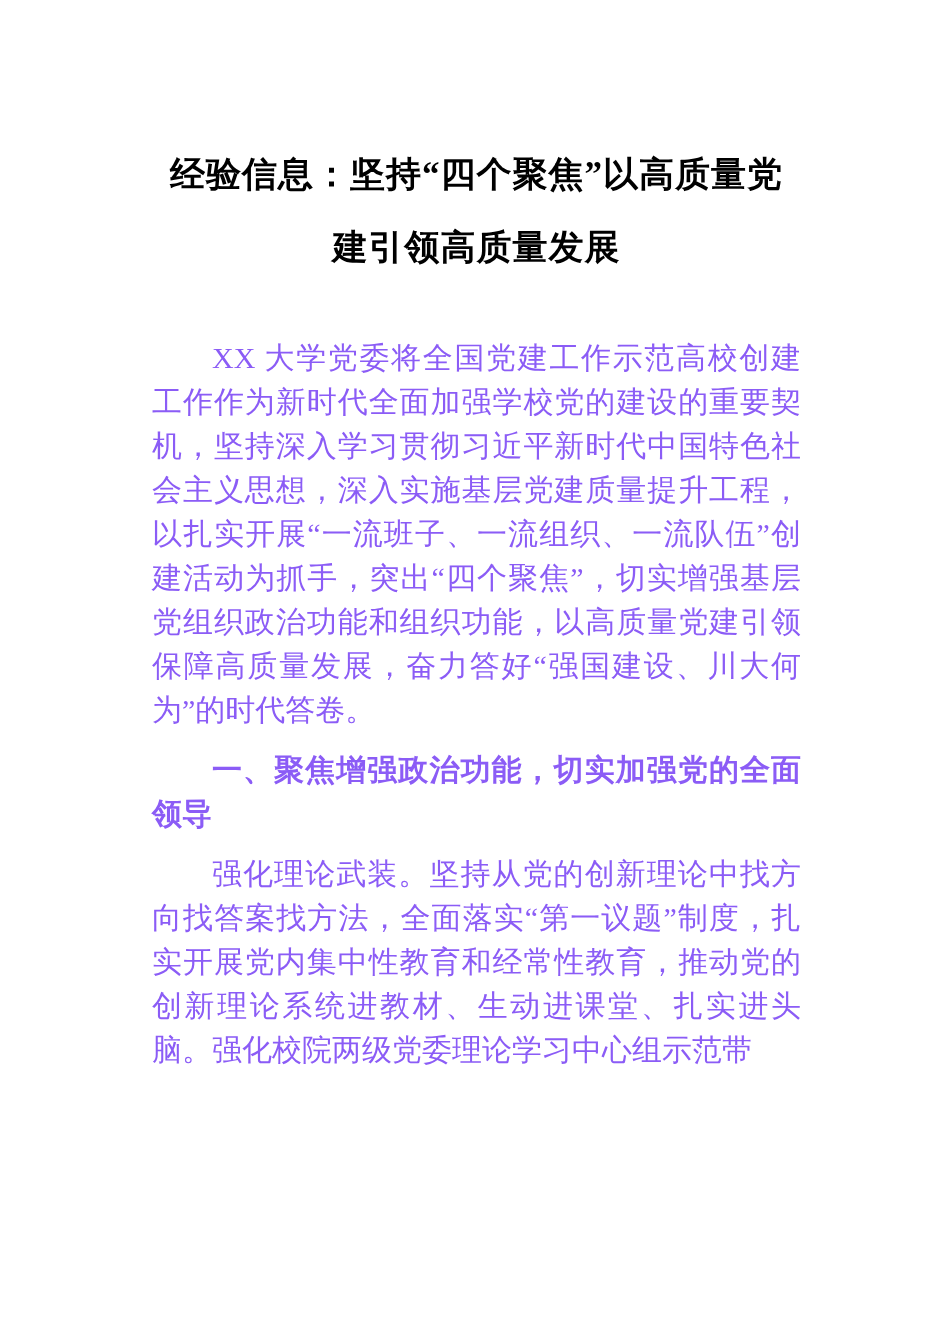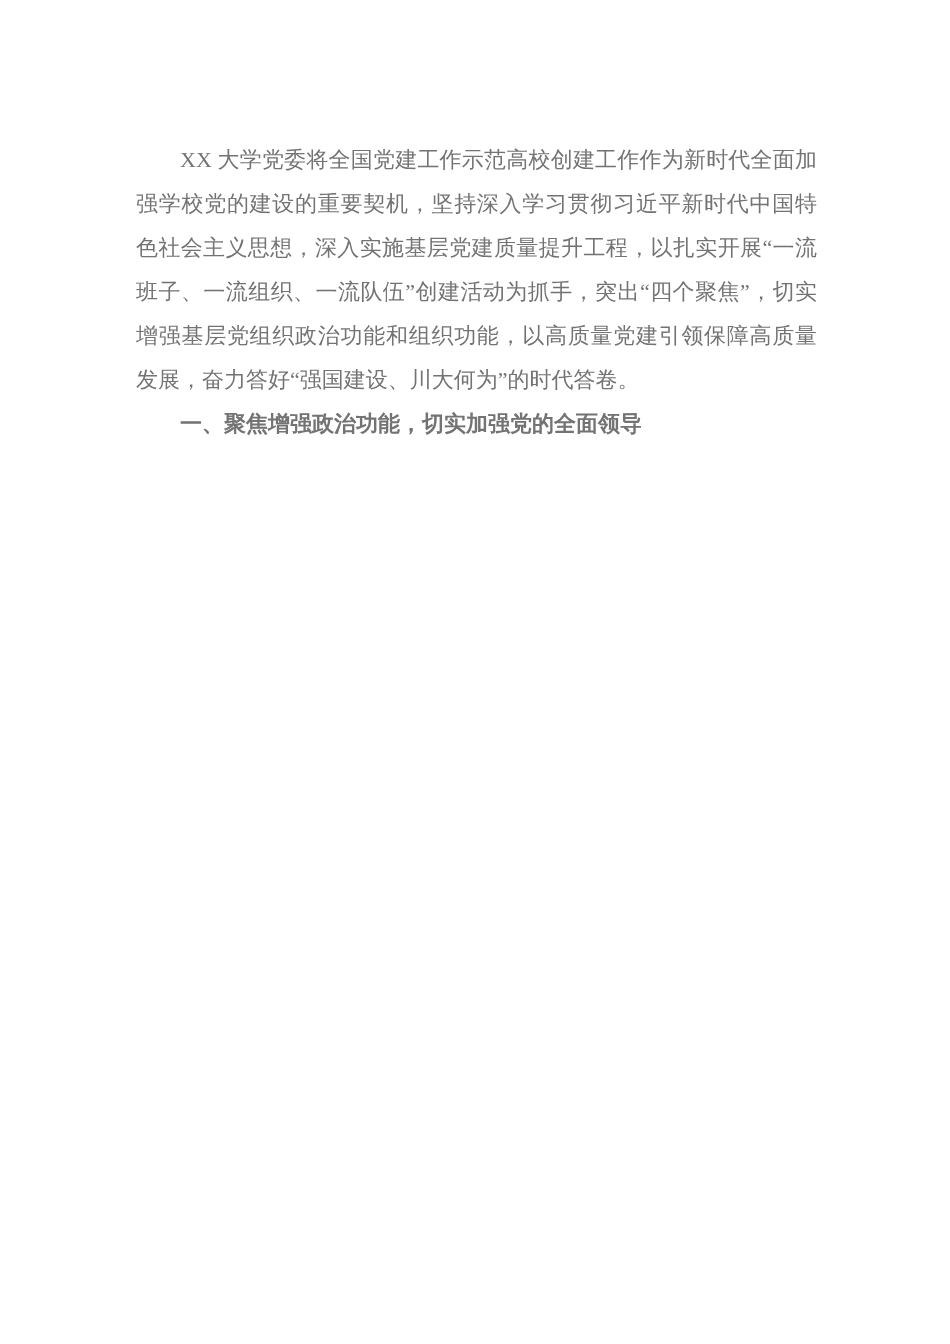--- a/index.html
+++ b/index.html
@@ -27,37 +27,42 @@
     font-size: 35px;
     line-height: 73px;
     text-align: center;
     letter-spacing: 1px;
     color: #000000;
   }
   .doc-title .title-line {
     display: block;
   }
   .doc-body p {
-    margin: 0;
-    font-size: 22px;
+    margin: 16px;
+    font-size: 30px;
     line-height: 44px;
     text-align: justify;
     text-indent: 2em;
-    color: #737373;
+    color: #8b5cf6;
   }
   .doc-body p.body-para {
     font-family: "Liberation Serif", "DejaVu Serif", serif;
     font-weight: 400;
   }
   .doc-body p.heading {
     font-family: Liberation Serif, serif;
     font-weight: 700;
   }
 </style>
 </head>
 <body>
 
 <div class="page">
+  <h1 class="doc-title">
+    <span class="title-line">经验信息：坚持“四个聚焦”以高质量党</span>
+    <span class="title-line">建引领高质量发展</span>
+  </h1>
   <div class="doc-body">
       <p class="body-para">XX 大学党委将全国党建工作示范高校创建工作作为新时代全面加强学校党的建设的重要契机，坚持深入学习贯彻习近平新时代中国特色社会主义思想，深入实施基层党建质量提升工程，以扎实开展“一流班子、一流组织、一流队伍”创建活动为抓手，突出“四个聚焦”，切实增强基层党组织政治功能和组织功能，以高质量党建引领保障高质量发展，奋力答好“强国建设、川大何为”的时代答卷。</p>
       <p class="heading">一、聚焦增强政治功能，切实加强党的全面领导</p>
+      <p class="body-para">强化理论武装。坚持从党的创新理论中找方向找答案找方法，全面落实“第一议题”制度，扎实开展党内集中性教育和经常性教育，推动党的创新理论系统进教材、生动进课堂、扎实进头脑。强化校院两级党委理论学习中心组示范带</p>
     </div>
 </div>
 
 </body></html>

